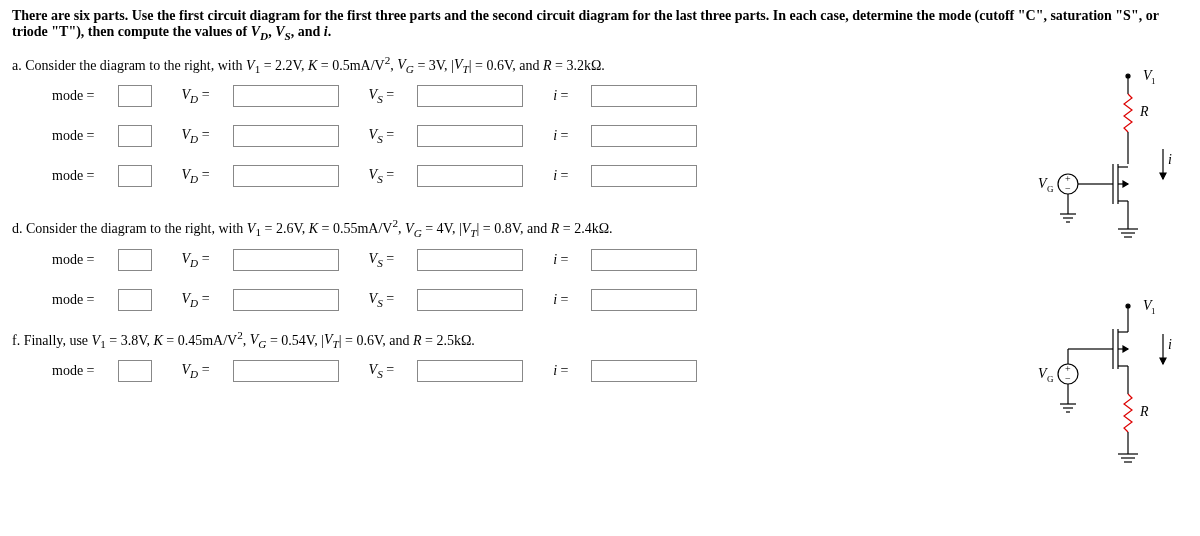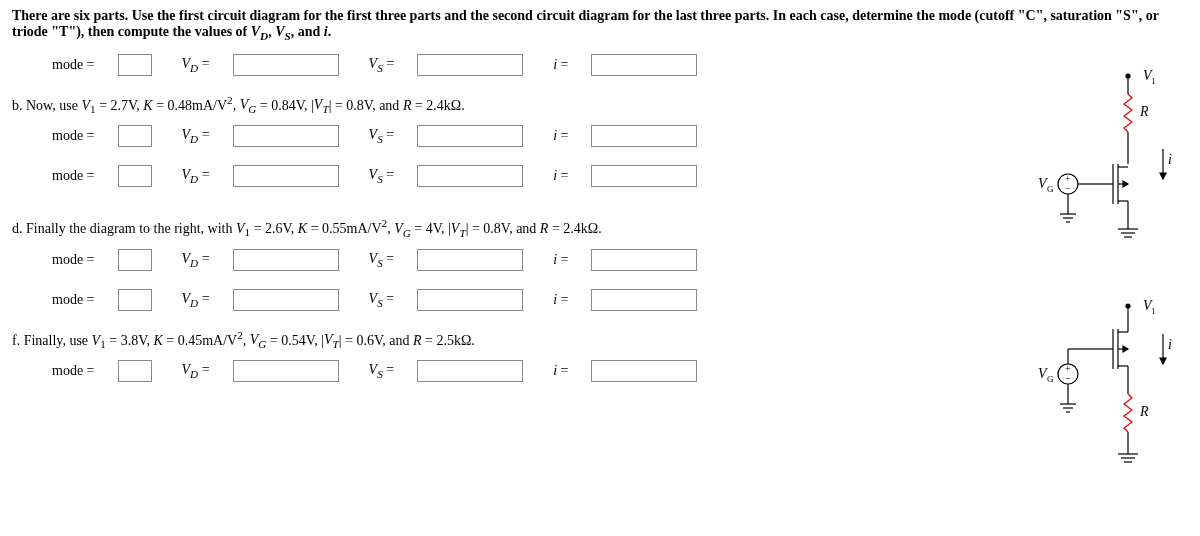--- a/index.html
+++ b/index.html
@@ -70,36 +70,36 @@
 <body>
 
 <div class="intro">
   There are six parts. Use the first circuit diagram for the first three parts and the second circuit diagram for the last three parts. In each case, determine the mode (cutoff "C", saturation "S", or triode "T"), then compute the values of <span class="italic">V<span class="sub">D</span></span>, <span class="italic">V<span class="sub">S</span></span>, and <span class="italic">i</span>.
 </div>
 
 <div class="main-layout">
 <div class="left-col">
 
 <div class="part">
-  <div class="answer-row">
-    <span class="lbl">mode =</span>
-    <input class="short" style="">
-    <span class="lbl">&nbsp;&nbsp;<span class="italic">V<span class="sub">D</span></span> =</span>
-    <input class="med" style="">
-    <span class="lbl">&nbsp;&nbsp;<span class="italic">V<span class="sub">S</span></span> =</span>
-    <input class="med" style="">
-    <span class="lbl">&nbsp;&nbsp;<span class="italic">i</span> =</span>
-    <input class="med" style="">
-  </div>
-</div>
-
-<div class="part">
   <div class="part-prompt">
-    <span>b. Now, use </span><span class="italic">V</span><span class="sub">1</span> = 2.7V, <span class="italic">K</span> = 0.48mA/V<span class="sup">2</span>, <span class="italic">V<span class="sub">G</span></span> = 0.84V, |<span class="italic">V<span class="sub">T</span></span>| = 0.8V, and <span class="italic">R</span> = 2.4kΩ.
-  </div>
+    <span>a. Consider the diagram to the right, with </span><span class="italic">V</span><span class="sub">1</span> = 2.2V, <span class="italic">K</span> = 0.5mA/V<span class="sup">2</span>, <span class="italic">V<span class="sub">G</span></span> = 3V, |<span class="italic">V<span class="sub">T</span></span>| = 0.6V, and <span class="italic">R</span> = 3.2kΩ.
+  </div>
+  <div class="answer-row">
+    <span class="lbl">mode =</span>
+    <input class="short" style="">
+    <span class="lbl">&nbsp;&nbsp;<span class="italic">V<span class="sub">D</span></span> =</span>
+    <input class="med" style="">
+    <span class="lbl">&nbsp;&nbsp;<span class="italic">V<span class="sub">S</span></span> =</span>
+    <input class="med" style="">
+    <span class="lbl">&nbsp;&nbsp;<span class="italic">i</span> =</span>
+    <input class="med" style="">
+  </div>
+</div>
+
+<div class="part">
   <div class="answer-row">
     <span class="lbl">mode =</span>
     <input class="short" style="">
     <span class="lbl">&nbsp;&nbsp;<span class="italic">V<span class="sub">D</span></span> =</span>
     <input class="med" style="">
     <span class="lbl">&nbsp;&nbsp;<span class="italic">V<span class="sub">S</span></span> =</span>
     <input class="med" style="">
     <span class="lbl">&nbsp;&nbsp;<span class="italic">i</span> =</span>
     <input class="med" style="">
   </div>
@@ -113,21 +113,21 @@
     <input class="med" style="">
     <span class="lbl">&nbsp;&nbsp;<span class="italic">V<span class="sub">S</span></span> =</span>
     <input class="med" style="">
     <span class="lbl">&nbsp;&nbsp;<span class="italic">i</span> =</span>
     <input class="med" style="">
   </div>
 </div>
 
 <div class="part">
   <div class="part-prompt">
-    <span>d. Finally the diagram to the right, with </span><span class="italic">V</span><span class="sub">1</span> = 2.6V, <span class="italic">K</span> = 0.55mA/V<span class="sup">2</span>, <span class="italic">V<span class="sub">G</span></span> = 4V, |<span class="italic">V<span class="sub">T</span></span>| = 0.8V, and <span class="italic">R</span> = 2.4kΩ.
+    <span>d. Consider the diagram to the right, with </span><span class="italic">V</span><span class="sub">1</span> = 2.6V, <span class="italic">K</span> = 0.55mA/V<span class="sup">2</span>, <span class="italic">V<span class="sub">G</span></span> = 4V, |<span class="italic">V<span class="sub">T</span></span>| = 0.8V, and <span class="italic">R</span> = 2.4kΩ.
   </div>
   <div class="answer-row">
     <span class="lbl">mode =</span>
     <input class="short" style="">
     <span class="lbl">&nbsp;&nbsp;<span class="italic">V<span class="sub">D</span></span> =</span>
     <input class="med" style="">
     <span class="lbl">&nbsp;&nbsp;<span class="italic">V<span class="sub">S</span></span> =</span>
     <input class="med" style="">
     <span class="lbl">&nbsp;&nbsp;<span class="italic">i</span> =</span>
     <input class="med" style="">

